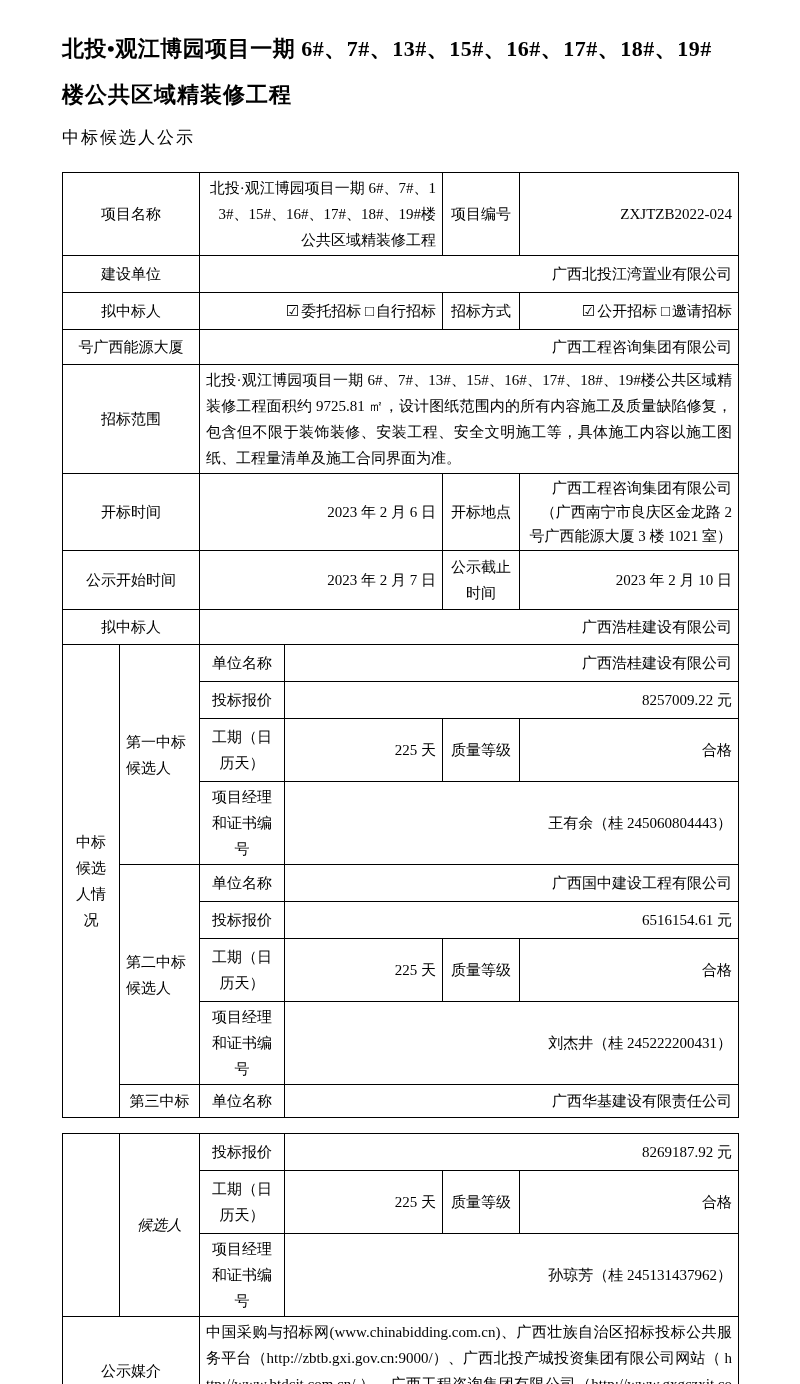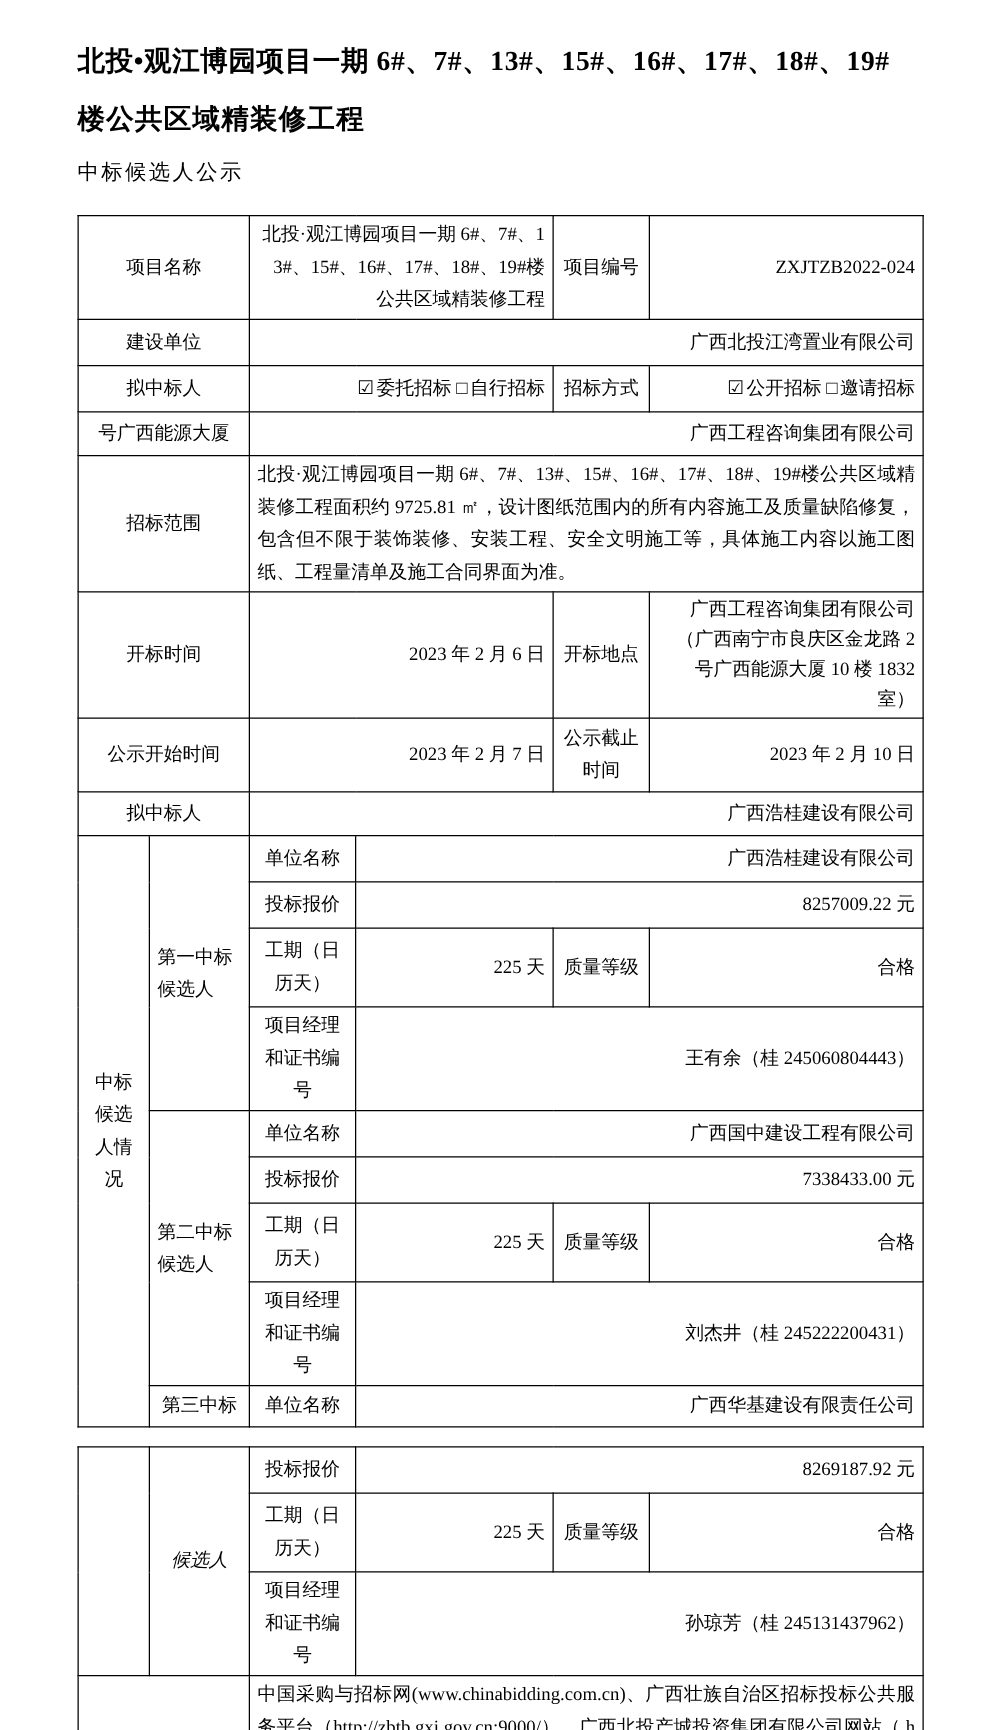--- a/index.html
+++ b/index.html
@@ -96,21 +96,21 @@
         <td class="content" colspan="4">广西工程咨询集团有限公司</td>
       </tr>
       <tr class="h100">
         <td class="label" colspan="2">招标范围</td>
         <td class="justify" colspan="4">北投·观江博园项目一期 6#、7#、13#、15#、16#、17#、18#、19#楼公共区域精装修工程面积约 9725.81 ㎡，设计图纸范围内的所有内容施工及质量缺陷修复，包含但不限于装饰装修、安装工程、安全文明施工等，具体施工内容以施工图纸、工程量清单及施工合同界面为准。</td>
       </tr>
       <tr class="h72">
         <td class="label" colspan="2">开标时间</td>
         <td class="center" colspan="2">2023 年 2 月 6 日</td>
         <td class="label">开标地点</td>
-        <td class="content" style="line-height:24px;">广西工程咨询集团有限公司（广西南宁市良庆区金龙路 2 号广西能源大厦 10 楼 1832 室）</td>
+        <td class="content" style="line-height:24px;">广西工程咨询集团有限公司（广西南宁市良庆区金龙路 2 号广西能源大厦 3 楼 1021 室）</td>
       </tr>
       <tr class="h54">
         <td class="label" colspan="2">公示开始时间</td>
         <td class="center" colspan="2">2023 年 2 月 7 日</td>
         <td class="label" style="line-height:26px;">公示截止时间</td>
         <td class="center">2023 年 2 月 10 日</td>
       </tr>
       <tr class="h30">
         <td class="label" colspan="2">拟中标人</td>
         <td class="content" colspan="4">广西浩桂建设有限公司</td>
@@ -137,21 +137,21 @@
         <td class="content" colspan="3">王有余（桂 245060804443）</td>
       </tr>
 
       <tr class="h32">
         <td class="rank" rowspan="4">第二中标候选人</td>
         <td class="label">单位名称</td>
         <td class="content" colspan="3">广西国中建设工程有限公司</td>
       </tr>
       <tr class="h32">
         <td class="label">投标报价</td>
-        <td class="content" colspan="3">7338433.00 元</td>
+        <td class="content" colspan="3">6516154.61 元</td>
       </tr>
       <tr class="h58">
         <td class="label lh32">工期（日历天）</td>
         <td class="content">225 天</td>
         <td class="label">质量等级</td>
         <td class="content">合格</td>
       </tr>
       <tr class="h60">
         <td class="label lh32">项目经理和证书编号</td>
         <td class="content" colspan="3">刘杰井（桂 245222200431）</td>

